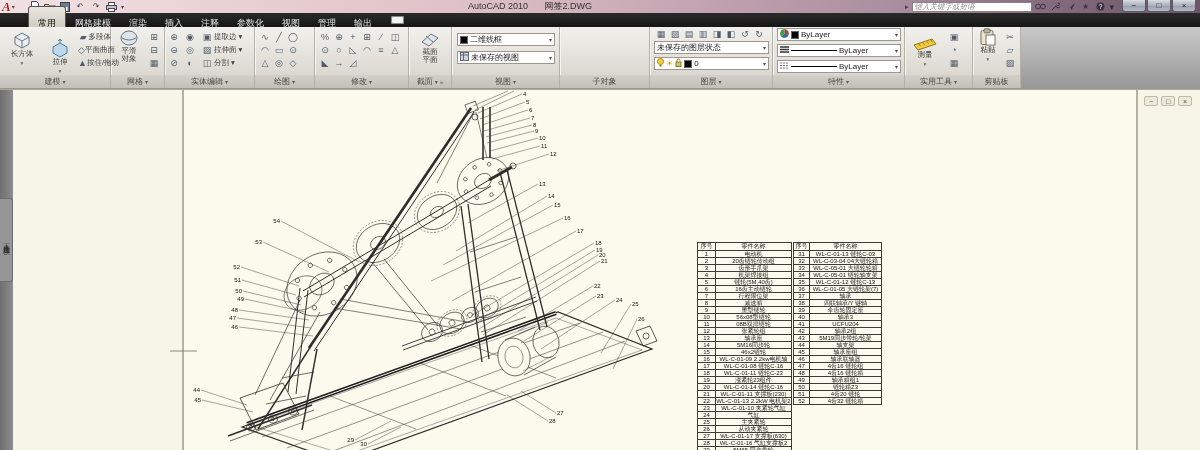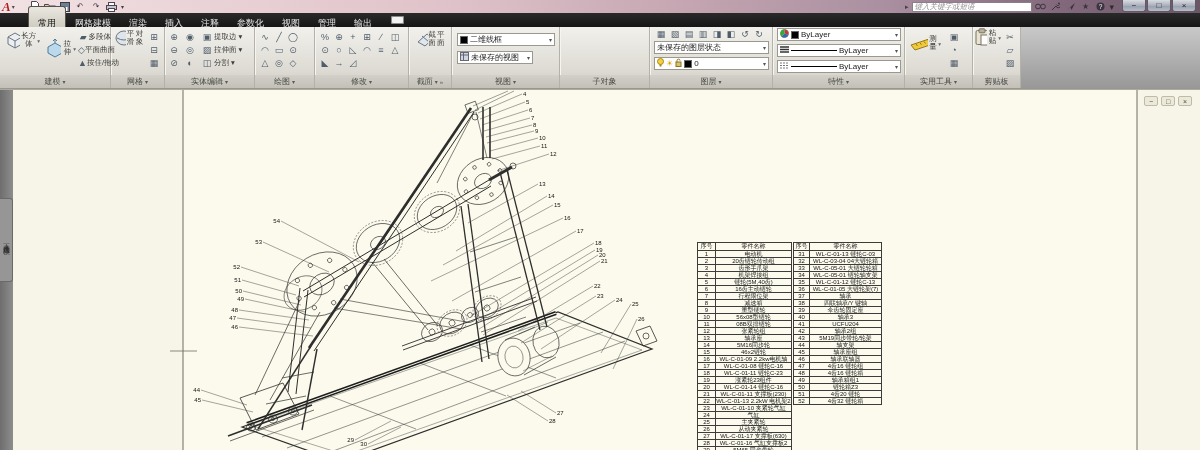--- a/index.html
+++ b/index.html
@@ -37,21 +37,21 @@
   .paneltoggle{width:13px;height:8px;background:#f2f2f2;border-radius:2px;margin:0 0 3px 10px;cursor:pointer;box-shadow:inset 0 0 0 1px #888}
 
   
   .ribbon{position:absolute;left:0;top:27px;width:1200px;height:61px;background:linear-gradient(#f1f0ec,#dddbd3 70%,#cfcdc5)}
   .ribbon:after{content:"";position:absolute;left:0;top:61px;width:1200px;height:2px;background:linear-gradient(#8f8d84,#b5b3aa)}
   .panel{position:absolute;top:0;height:61px;border-right:1px solid #b3b1a8;box-shadow:1px 0 0 #f6f5f1}
   .pbody{position:absolute;left:0;top:0;right:0;height:48px}
   .plabel{position:absolute;left:0;top:48px;right:0;height:13px;background:linear-gradient(#d2d0c8,#c2c0b7);
     display:flex;align-items:center;justify-content:center;font-size:8px;color:#4a4a45;gap:2px;cursor:pointer}
   .plabel .dd{font-size:6px;color:#5b5b55}
-  .bigbtn{position:absolute;display:flex;flex-direction:row;align-items:center;font-size:7.5px;color:#3d3d3a;cursor:pointer;text-align:center;line-height:8px}
+  .bigbtn{position:absolute;display:flex;flex-direction:column;align-items:center;font-size:7.5px;color:#3d3d3a;cursor:pointer;text-align:center;line-height:8px}
   .bigbtn .dd{font-size:5.5px;color:#666;margin-top:1px}
   .smallrow{display:flex;align-items:center;height:13px;font-size:7.5px;color:#3d3d3a;white-space:nowrap;cursor:pointer}
   .gicon{display:inline-flex;width:14px;height:13px;align-items:center;justify-content:center;font-size:9px;color:#4f5d6b;cursor:pointer}
   .grid{display:flex;flex-wrap:wrap;align-content:flex-start}
   .combo{display:flex;align-items:center;background:#fff;border:1px solid #9b998f;height:13px;font-size:8px;color:#222;padding:0 2px;gap:2px;cursor:pointer;white-space:nowrap}
   .combo .dd{margin-left:auto;font-size:6px;color:#555}
   .swatch{display:inline-block;width:8px;height:8px;background:#000;border:1px solid #666}
   .lineSample{display:inline-block;width:46px;height:1px;background:#000}
   .ribbon-empty{position:absolute;left:1021px;top:0;width:179px;height:61px;background:linear-gradient(#c9c9c9,#989898)}
 
@@ -112,20 +112,24 @@
       <span class="ticon">↶</span>
       <span class="ticon">↷</span>
       <span>
           <svg width="11" height="10">
             <rect x=".5" y="3.5" width="10" height="4" fill="#c8c4cc" stroke="#4c4450"></rect>
             <rect x="2.5" y=".5" width="6" height="3" fill="#fff" stroke="#4c4450"></rect>
             <rect x="2.5" y="6.5" width="6" height="3" fill="#fff" stroke="#4c4450"></rect>
           </svg>
         </span>
       <span class="dd">▾</span>
+    </div>
+    <div class="wtitle">
+      <span>AutoCAD 2010</span>
+      <span class="doc">网签2.DWG</span>
     </div>
     <div class="search">
       <span class="hist">▸</span>
       <input placeholder="键入关键字或短语" style="">
       <span class="ticon">
           <svg width="11" height="9">
             <circle cx="3" cy="4.5" r="2.4" fill="none" stroke="#3c3440"></circle>
             <circle cx="8" cy="4.5" r="2.4" fill="none" stroke="#3c3440"></circle>
             <path d="M5.2 4h.8" stroke="#3c3440"></path>
           </svg>
@@ -334,21 +338,21 @@
         </div>
     </div>
 
     <div class="panel" style="left:452px;width:108px">
       <div class="pbody">
         <div class="combo" style="position:absolute;left:5px;top:6px;width:98px">
           <span class="swatch"></span>
           <span>二维线框</span>
             <span class="dd">▾</span>
         </div>
-        <div class="combo" style="position:absolute;left:5px;top:24px;width:76px">
+        <div class="combo" style="position:absolute;left:5px;top:24px;width:98px">
           <span><svg width="9" height="9">
                 <rect x=".5" y=".5" width="8" height="8" fill="#cfd8e0" stroke="#667"></rect>
                 <path d="M.5 3h8M3.5.5v8" stroke="#667"></path>
               </svg></span>
           <span>未保存的视图</span>
             <span class="dd">▾</span>
         </div>
       </div>
       <div class="plabel">
           <span>视图</span>

